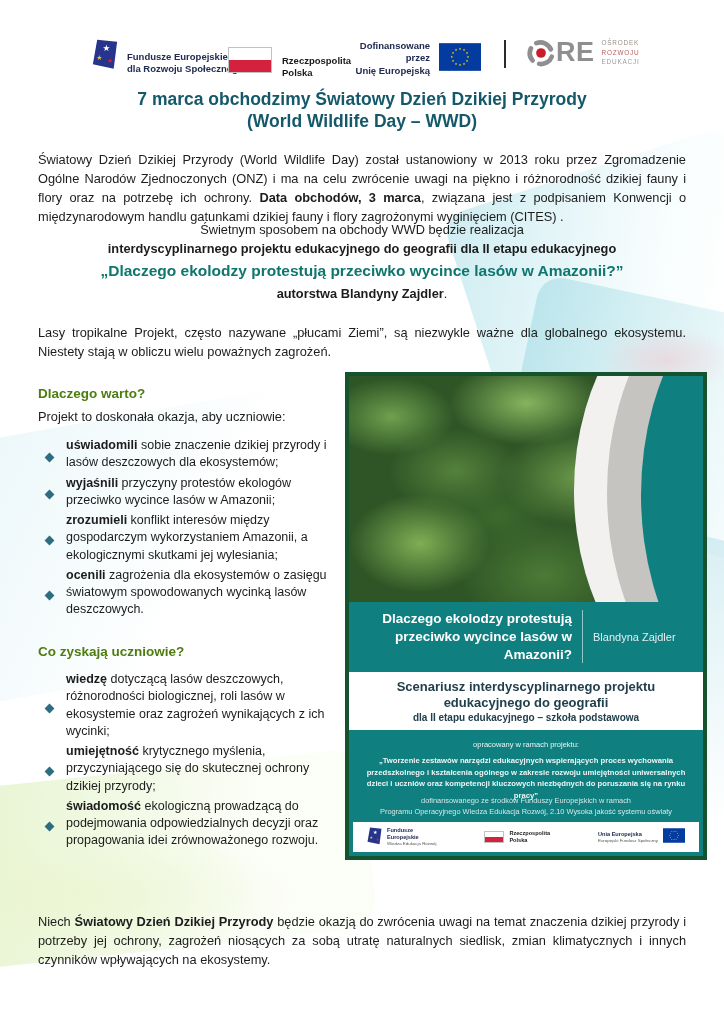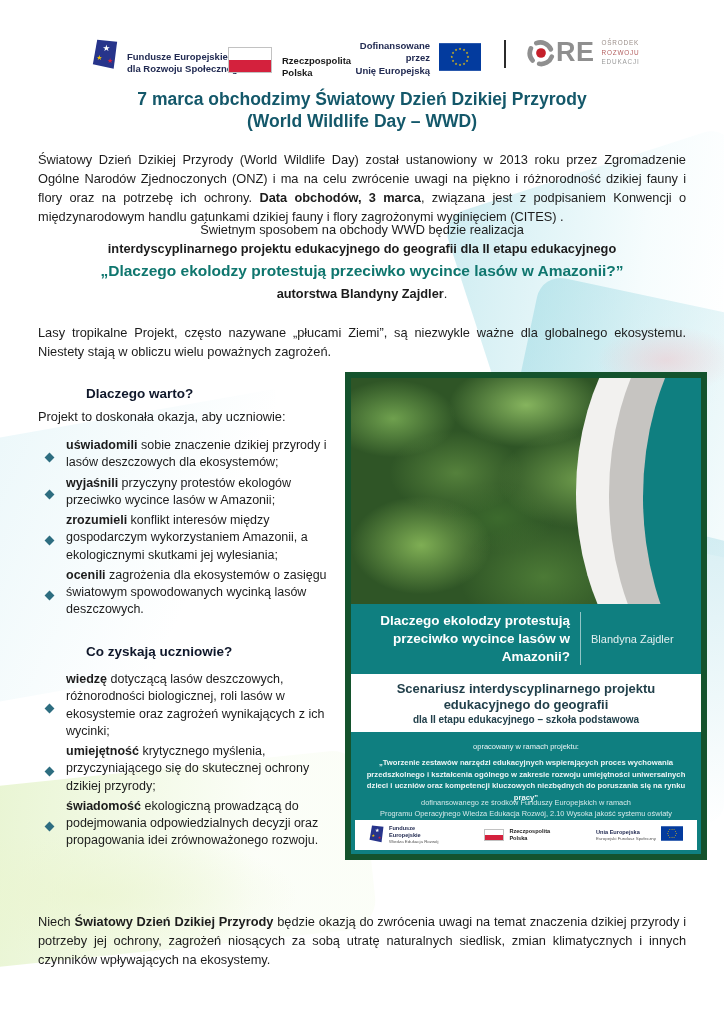--- a/index.html
+++ b/index.html
@@ -50,34 +50,34 @@
   .center-block{left:0;right:0;text-align:center;font-size:12.8px;line-height:1.45;}
   #lead1{top:221px;}
   #lead2{top:240px;font-weight:bold;}
   #headline{top:262px;left:0;right:0;text-align:center;color:#0f766e;font-weight:bold;font-size:15.5px;}
   #authorline{top:285px;}
   #p2{top:311px;}
   #outro{top:900px;}
   .b{font-weight:bold;}
 
   
-  .sec-title{left:38px;color:#0f172a;font-weight:bold;font-size:13.5px;margin-left:48px;}
+  .sec-title{left:38px;color:#4d7c0f;font-weight:bold;font-size:13.5px;}
   #why-title{top:386px;}
   #why-intro{top:409px;left:38px;font-size:12.8px;}
   .blist{left:38px;width:304px;}
   #list1{top:437px;}
   #gains-title{top:644px;}
   #list2{top:671px;}
   .bullet-row{display:flex;align-items:center;margin-bottom:3px;}
   .diamond{width:7px;height:7px;background:#2d6d80;transform:rotate(45deg);margin:6px 13px 0 8px;flex:none;}
   .bullet-text{flex:1;font-size:12.5px;line-height:1.38;}
 
   
   .cover{left:345px;top:372px;width:362px;height:488px;background:#0f7f80;
-         border:6px solid #14532d;box-sizing:border-box;}
+         border:4px solid #14532d;box-sizing:border-box;}
   .cover-photo{position:absolute;top:0;left:0;right:0;height:226px;overflow:hidden;background:#0f7f80;}
   .photo-green{position:absolute;inset:0;background-color:#2f5526;
     background-image:
       radial-gradient(ellipse 90px 55px at 12% 18%,#6fa04e,rgba(111,160,78,0) 70%),
       radial-gradient(ellipse 110px 60px at 50% 12%,#86b45e,rgba(134,180,94,0) 70%),
       radial-gradient(ellipse 95px 60px at 30% 42%,#55813c,rgba(85,129,60,0) 70%),
       radial-gradient(ellipse 120px 70px at 66% 45%,#6d9a4b,rgba(109,154,75,0) 70%),
       radial-gradient(ellipse 100px 70px at 20% 74%,#7fae54,rgba(127,174,84,0) 70%),
       radial-gradient(ellipse 120px 80px at 55% 88%,#4c7a36,rgba(76,122,54,0) 70%),
       radial-gradient(ellipse 70px 45px at 80% 20%,#5d8c41,rgba(93,140,65,0) 70%),

